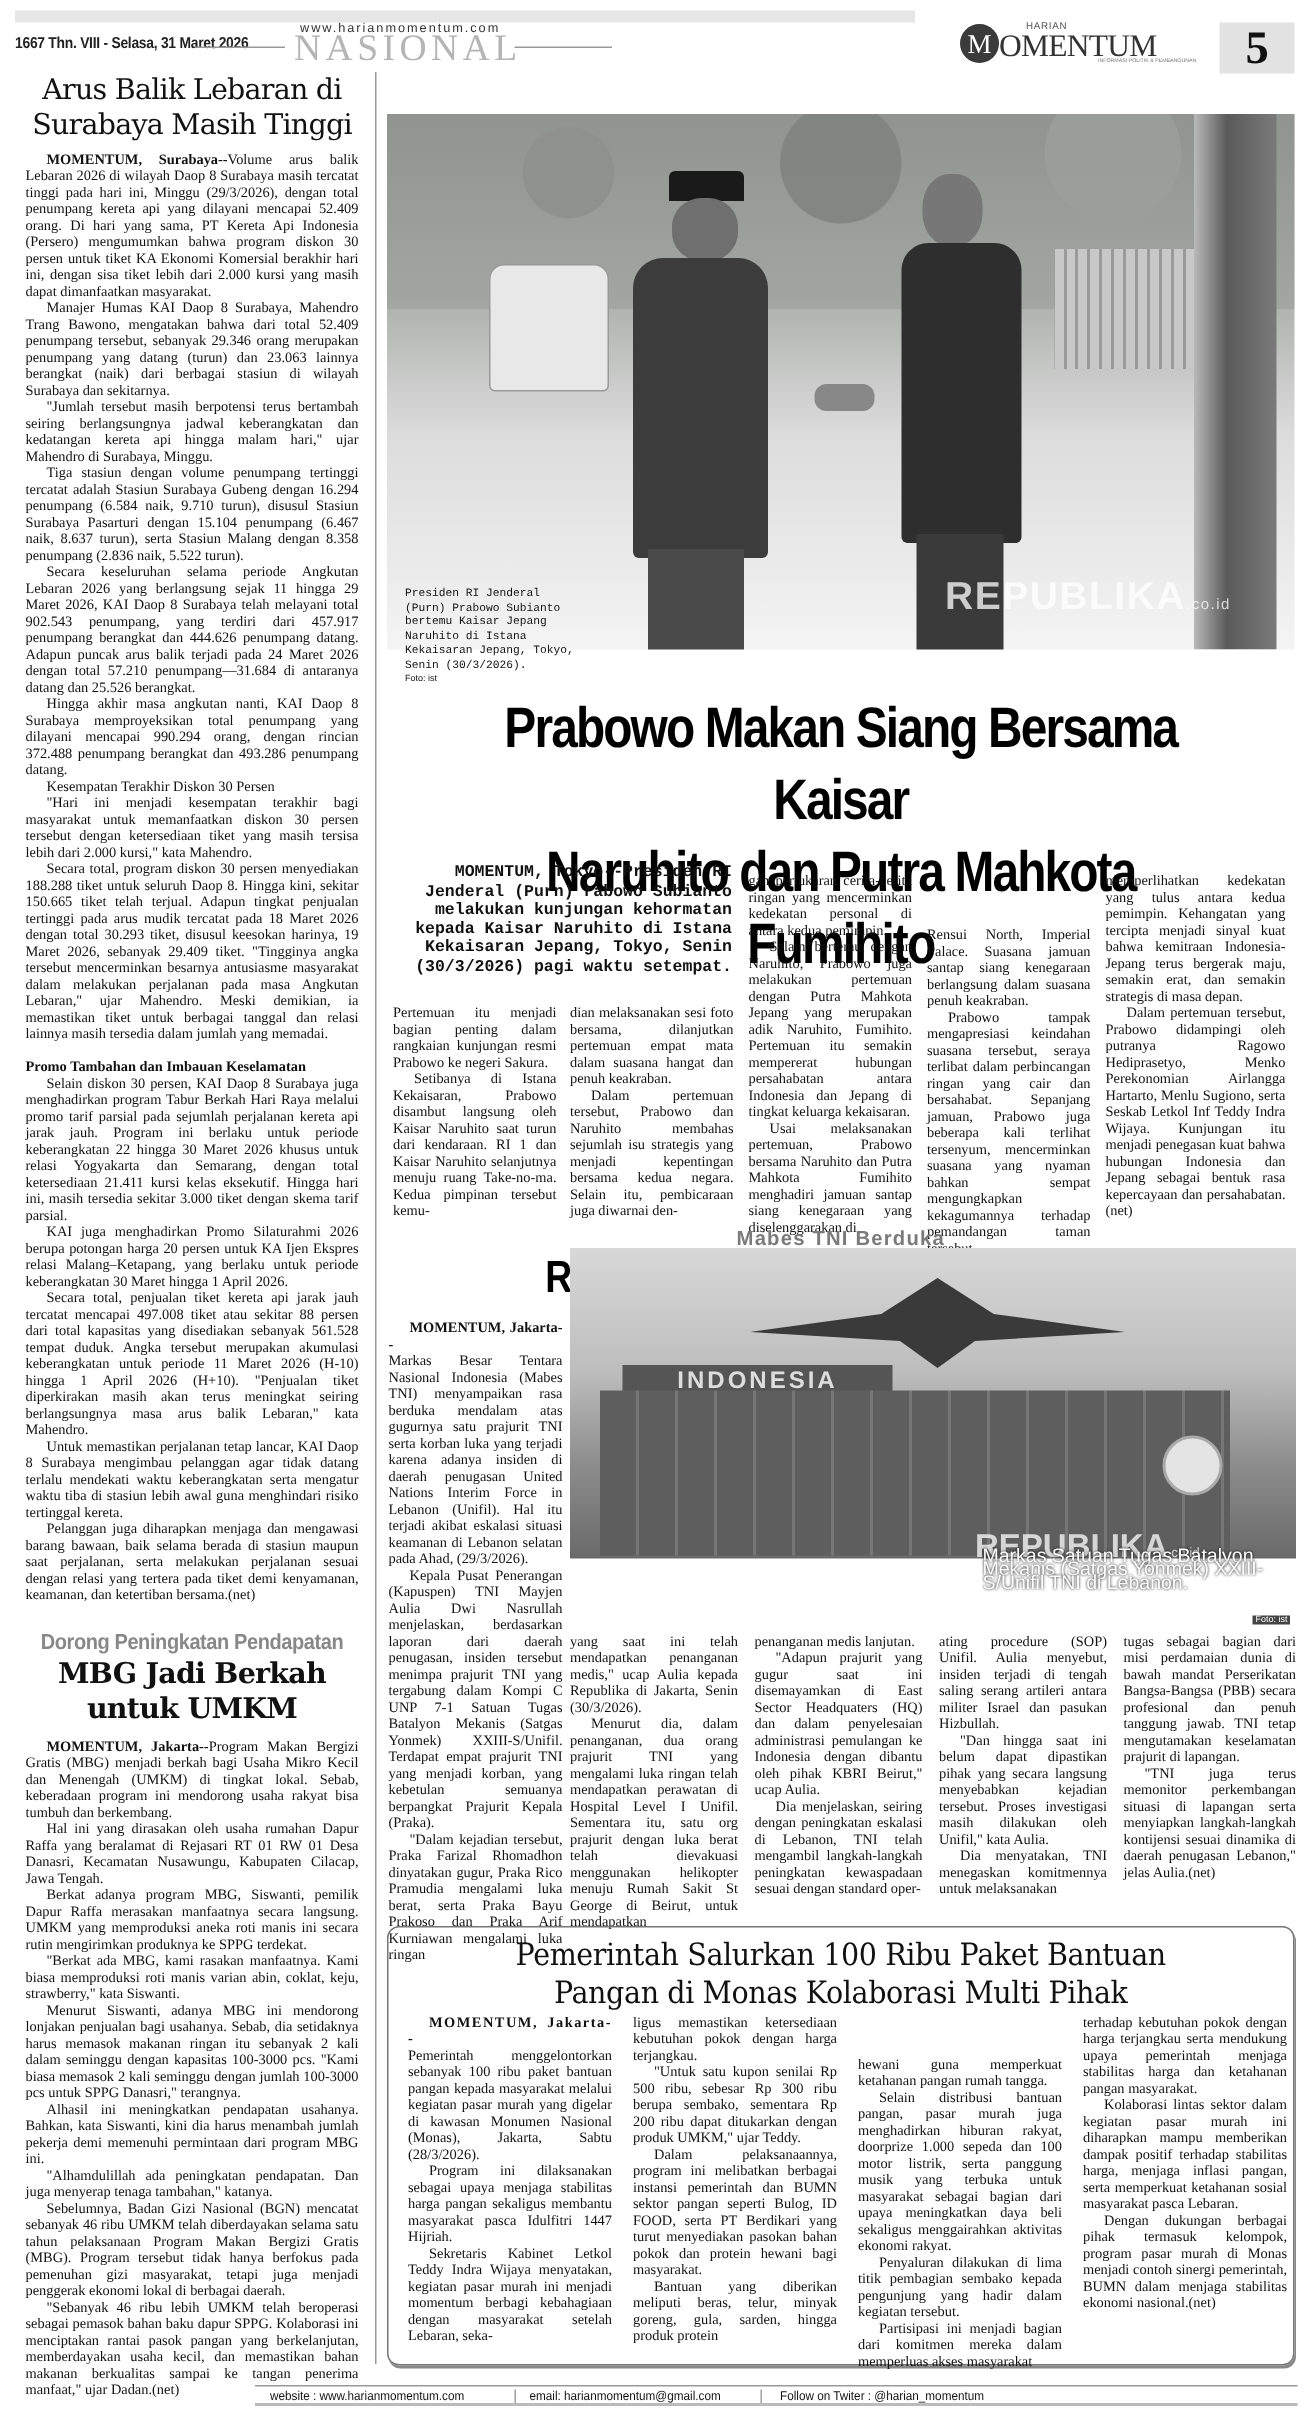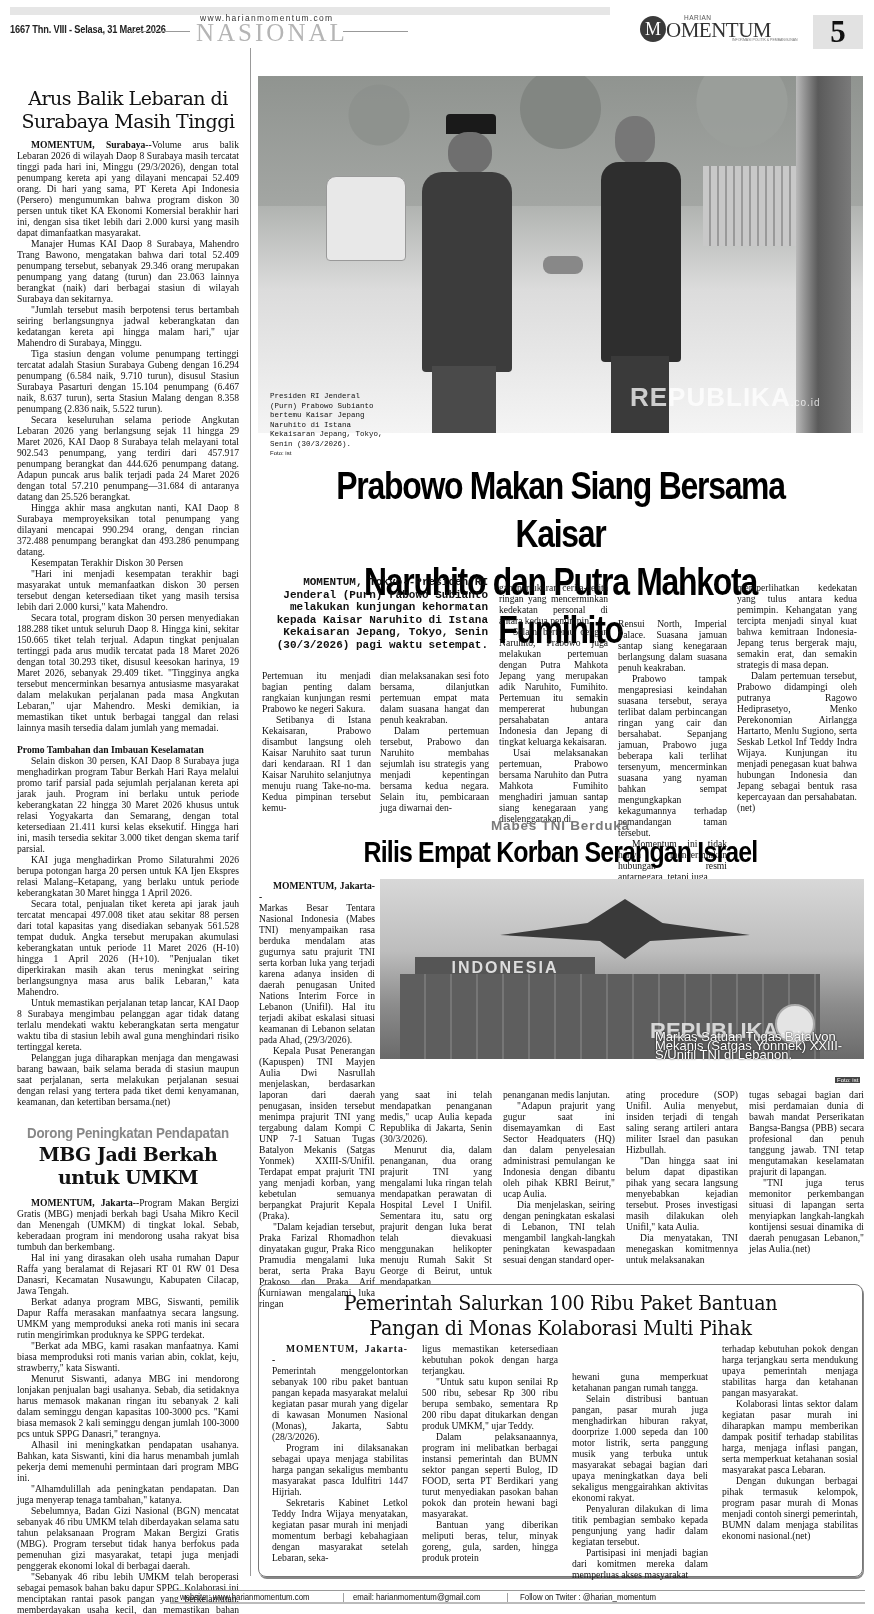--- a/index.html
+++ b/index.html
@@ -23,21 +23,21 @@
 
   
   .body { font-family: "Liberation Serif", serif; font-size: 9.6px; line-height: 11px; text-align: justify; color: #111; }
   .body p { text-indent: 14px; }
   .body h4 { font-size: 9.6px; font-weight: bold; margin-top: 11px; }
 
   .col-divider { position: absolute; left: 250px; top: 48px; width: 1px; height: 1528px; background: #999; }
 
   
   .left { position: absolute; left: 17px; top: 49px; width: 222px; }
-  .left .hl1 { font-family: "DejaVu Serif", serif; font-size: 19px; line-height: 23px; text-align: center; font-weight: normal; letter-spacing: -0.5px; margin-bottom: 6px; margin-top: 38px; }
+  .left .hl1 { font-family: "DejaVu Serif", serif; font-size: 19px; line-height: 23px; text-align: center; font-weight: normal; letter-spacing: -0.5px; margin-bottom: 6px; }
   .left .kicker { font-family: "Liberation Sans", sans-serif; font-weight: bold; font-size: 14.5px; color: #888; text-align: center; margin-top: 18px; letter-spacing: -0.3px; transform: scaleX(0.92); }
   .left .hl2 { font-family: "DejaVu Serif", serif; font-size: 19px; line-height: 23px; text-align: center; margin: 2px 0 8px; letter-spacing: -0.5px; }
 
   
   .photo1 { position: absolute; left: 258px; top: 76px; width: 605px; height: 357px; overflow: hidden;
     background: linear-gradient(180deg, #9ea29f 0%, #aeb1ae 35%, #dcdcdc 60%, #f4f4f4 100%); }
   .photo1 .trees { position: absolute; left: 0; top: 0; width: 100%; height: 130px; background: radial-gradient(circle at 20% 30%, #8c908c 0 30px, transparent 31px), radial-gradient(circle at 50% 25%, #7f837f 0 40px, transparent 41px), radial-gradient(circle at 80% 20%, #9a9e9a 0 45px, transparent 46px), linear-gradient(#8f938f, #a2a5a2); opacity: 0.9; }
   .photo1 .van { position: absolute; left: 68px; top: 100px; width: 80px; height: 85px; background: #e8e8e8; border-radius: 10px 10px 4px 4px; border: 1px solid #999; }
   .photo1 .pillar { position: absolute; right: 12px; top: 0; width: 55px; height: 357px; background: linear-gradient(90deg, #b9b9b9, #5a5a5a 40%, #7a7a7a); }
   .photo1 .building { position: absolute; right: 60px; top: 90px; width: 100px; height: 80px; background: repeating-linear-gradient(90deg, #c8c8c8 0 6px, #9a9a9a 6px 8px); }
@@ -59,21 +59,21 @@
   .mainhl { position: absolute; left: 258px; top: 462px; width: 605px; font-family: "Liberation Sans", sans-serif; font-weight: bold; font-size: 38px; line-height: 48px; text-align: center; letter-spacing: -1.5px; transform: scaleX(0.84); transform-origin: center top; color: #000; }
 
   .intro { position: absolute; left: 258px; top: 576px; width: 230px; font-family: Liberation Mono, monospace; font-weight: bold; font-size: 11px; line-height: 12.5px; text-align: right; }
   .maincols { position: absolute; left: 262px; top: 582px; width: 600px; height: 196px; }
   .mc { position: absolute; width: 109px; }
 
   
   .kicker2 { position: absolute; left: 258px; top: 818px; width: 605px; text-align: center; font-family: "Liberation Sans", sans-serif; font-weight: bold; font-size: 13.5px; color: #7a7a7a; letter-spacing: 0.8px; }
   .tnihl { position: absolute; left: 258px; top: 832px; width: 605px; text-align: center; font-family: "Liberation Sans", sans-serif; font-weight: bold; font-size: 30px; line-height: 40px; letter-spacing: -1px; transform: scaleX(0.83); transform-origin: center top; color: #000; }
   .tnicol1 { position: absolute; left: 259px; top: 880px; width: 116px; }
-  .photo2 { position: absolute; left: 380px; top: 879px; width: 484px; height: 180px; overflow: hidden;
+  .photo2 { position: absolute; left: 380px; top: 832px; width: 484px; height: 207px; overflow: hidden;
     background: linear-gradient(180deg, #d8d8d8 0%, #bdbdbd 40%, #8c8c8c 70%, #6a6a6a 100%); }
   .photo2 .eagle { position: absolute; left: 120px; top: 20px; width: 250px; height: 60px; background: #3a3a3a; clip-path: polygon(0 60%, 35% 40%, 50% 0, 65% 40%, 100% 60%, 60% 70%, 50% 100%, 40% 70%); }
   .photo2 .wall { position: absolute; left: 20px; top: 95px; width: 420px; height: 110px; background: repeating-linear-gradient(90deg, #5e5e5e 0 24px, #767676 24px 26px); }
   .photo2 .sign { position: absolute; left: 35px; top: 78px; width: 180px; height: 22px; background: #555; color: #ddd; font-family: "Liberation Sans", sans-serif; font-weight: bold; font-size: 16px; text-align: center; line-height: 22px; letter-spacing: 2px; }
   .photo2 .badge { position: absolute; left: 395px; top: 125px; width: 40px; height: 40px; border-radius: 50%; background: #e4e4e4; border: 2px solid #aaa; }
   .wm2 { position: absolute; left: 650px; top: 1018px; font-family: "Liberation Sans", sans-serif; font-weight: bold; font-size: 22px; color: rgba(255,255,255,0.75); }
   .wm2 small { font-size: 9px; font-weight: normal; }
   .caption2 { position: absolute; left: 655px; top: 1032px; width: 203px; text-align: left; font-family: "Liberation Sans", sans-serif; font-size: 13px; line-height: 9px; color: #fff; text-shadow: 0 0 2px #000; }
   .foto2 { position: absolute; left: 835px; top: 1077px; font-family: "Liberation Sans", sans-serif; font-size: 6px; color: #fff; background: #444; padding: 0 2px; }
   .tnicols { position: absolute; left: 380px; top: 1089px; width: 484px; height: 170px; }

